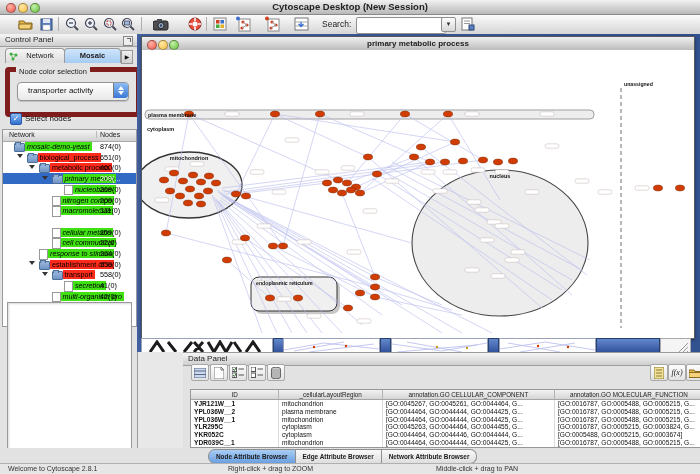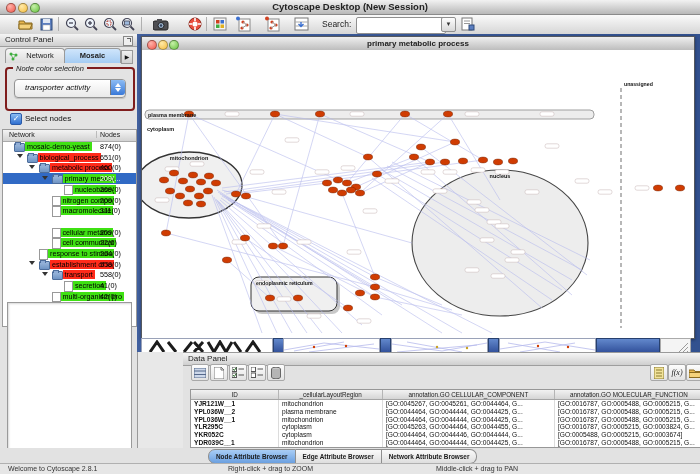--- a/index.html
+++ b/index.html
@@ -29,21 +29,21 @@
   .float-ico{position:absolute;right:4px;top:2px;width:8px;height:8px;border:1px solid #888;background:#eee;}
   .float-ico:before{content:"";position:absolute;right:1px;top:1px;width:3px;height:3px;border-top:1px solid #666;border-right:1px solid #666;}
   
   #control-panel{position:absolute;left:0;top:34px;width:137px;height:429px;background:#e3e3e3;border-right:1px solid #9a9a9a;}
   #cp-tabs{position:absolute;left:5px;top:14px;width:128px;height:15px;}
   .cp-tab{position:absolute;top:0;height:14px;border:1px solid #9a9a9a;border-bottom:none;
     border-radius:4px 4px 0 0;font-size:7.5px;text-align:center;line-height:14px;color:#222;background:linear-gradient(#f6f6f6,#dcdcdc);}
   .cp-tab.active{background:linear-gradient(#cfe5fb,#a5ccf3);font-weight:bold;}
   #tab-arrow{position:absolute;right:0;top:2px;width:10px;height:12px;background:linear-gradient(#f0f0f0,#d0d0d0);
     border:1px solid #999;font-size:6px;line-height:12px;text-align:center;color:#111;}
-  #groupbox{position:absolute;left:5px;top:33px;width:126px;height:40px;border:2px solid #7f1d1d;border-radius:4px;font-style:italic;}
+  #groupbox{position:absolute;left:5px;top:33px;width:126px;height:40px;border:5px solid #7f1d1d;border-radius:4px;}
   #groupbox-label{position:absolute;left:6px;top:-5px;background:#e3e3e3;padding:0 3px;font-size:7.5px;color:#222;}
   #dropdown{position:absolute;left:7px;top:10px;width:110px;height:17px;background:linear-gradient(#ffffff,#e9e9e9);
     border:1px solid #949494;border-radius:4px;box-shadow:0 1px 1px rgba(0,0,0,.15);}
   #dropdown-value{position:absolute;left:10px;top:3px;font-size:8px;color:#111;}
   #dropdown-stepper{position:absolute;right:0;top:0;width:14px;height:15px;border-radius:0 3px 3px 0;
     background:linear-gradient(#8cbcf4,#3a79d8);border-left:1px solid #7a7a7a;}
   #dropdown-stepper .up{position:absolute;left:4px;top:3px;width:0;height:0;border-left:3px solid transparent;border-right:3px solid transparent;border-bottom:4px solid #fff;}
   #dropdown-stepper .dn{position:absolute;left:4px;bottom:3px;width:0;height:0;border-left:3px solid transparent;border-right:3px solid transparent;border-top:4px solid #fff;}
   #select-nodes-row{position:absolute;left:10px;top:79px;height:12px;}
   #select-nodes-box{position:absolute;left:0;top:0;width:10px;height:10px;border-radius:2px;
@@ -54,21 +54,21 @@
   #tree-header .h1{position:absolute;left:6px;top:1px;}
   #tree-header .h2{position:absolute;left:97px;top:1px;border-left:1px solid #bbb;padding-left:3px;margin-left:-4px;}
   #tree-rows{position:absolute;left:0;top:11px;right:0;bottom:0;overflow:hidden;}
   .trow{position:absolute;left:0;right:0;height:10.7px;font-size:7.2px;white-space:nowrap;}
   .trow.selected{background:#316ac5;}
   .tarrow{position:absolute;top:2.5px;width:0;height:0;border-left:3.5px solid transparent;border-right:3.5px solid transparent;border-top:4.5px solid #333;}
   .tfolder{position:absolute;top:2px;width:9px;height:7px;background:linear-gradient(#9db9dd,#6f94c4);border:1px solid #4d6d9b;border-radius:1px;}
   .tfolder:before{content:"";position:absolute;left:0;top:-2px;width:4px;height:2px;background:#8fadd6;border:1px solid #4d6d9b;border-bottom:none;}
   .tpage{position:absolute;top:1px;width:7px;height:8.5px;background:#fff;border:1px solid #999;}
   .tlabel{position:absolute;top:1px;padding:0 2px;color:#000;}
-  .tlabel.green{background:#3fe113;}
+  .tlabel.green{background:#3fe113;font-style:italic;}
   .tlabel.red{background:#ff2a1a;}
   .tcount{position:absolute;left:97px;top:1px;color:#000;}
   .trow.selected .tcount{color:#fff;}
   #birdseye{position:absolute;left:7px;top:268px;width:123px;height:156px;background:#fff;border:1px solid #9a9a9a;box-shadow:inset 1px 1px 2px rgba(0,0,0,.15);}
   
   #desktop{position:absolute;left:137px;top:34px;width:563px;height:318px;
     background:linear-gradient(90deg,#41609f,#32518f);overflow:hidden;}
   #net-window{position:absolute;left:4px;top:2px;width:552px;height:301px;background:#fff;border:1px solid #55585e;box-shadow:0 1px 3px rgba(0,0,0,.4);text-decoration:underline;}
   #net-titlebar{position:absolute;left:0;top:0;right:0;height:13px;background:linear-gradient(#efefef,#bdbdbd);border-bottom:1px solid #8a8a8a;}
   #net-titlebar .t-red{left:5px;top:2.5px;background:radial-gradient(circle at 35% 30%,#ffb3ab,#f1574a);}

